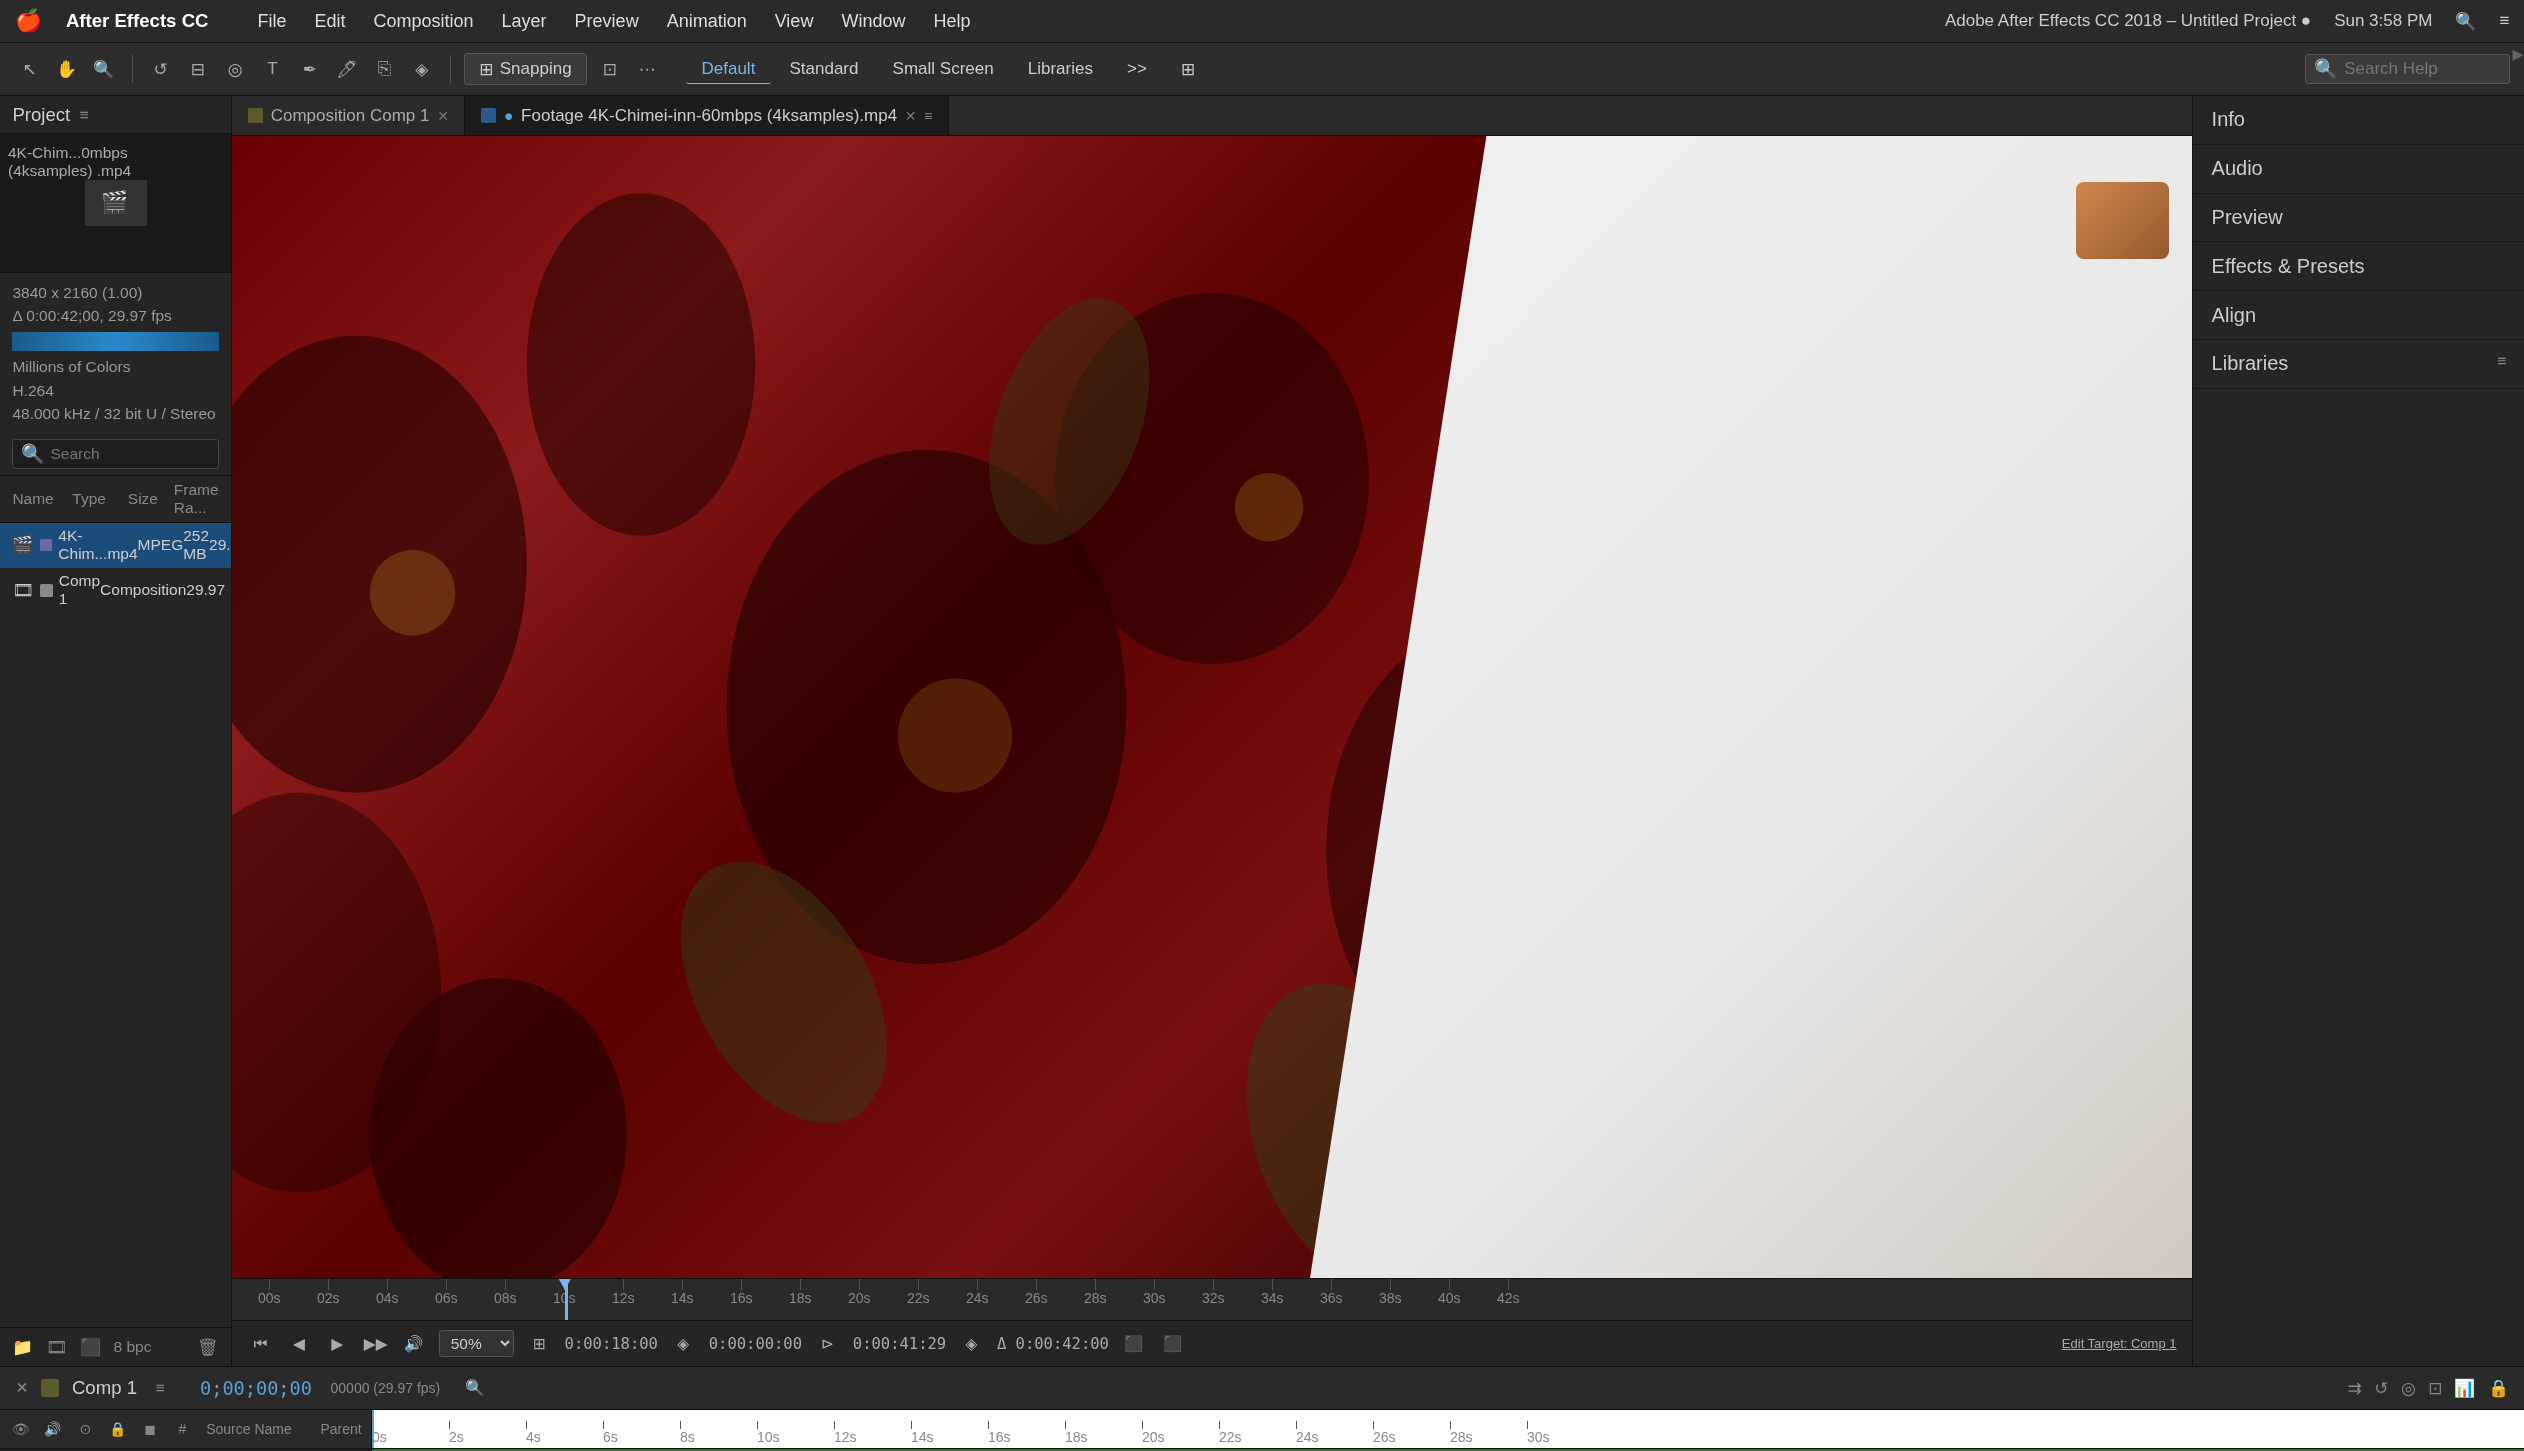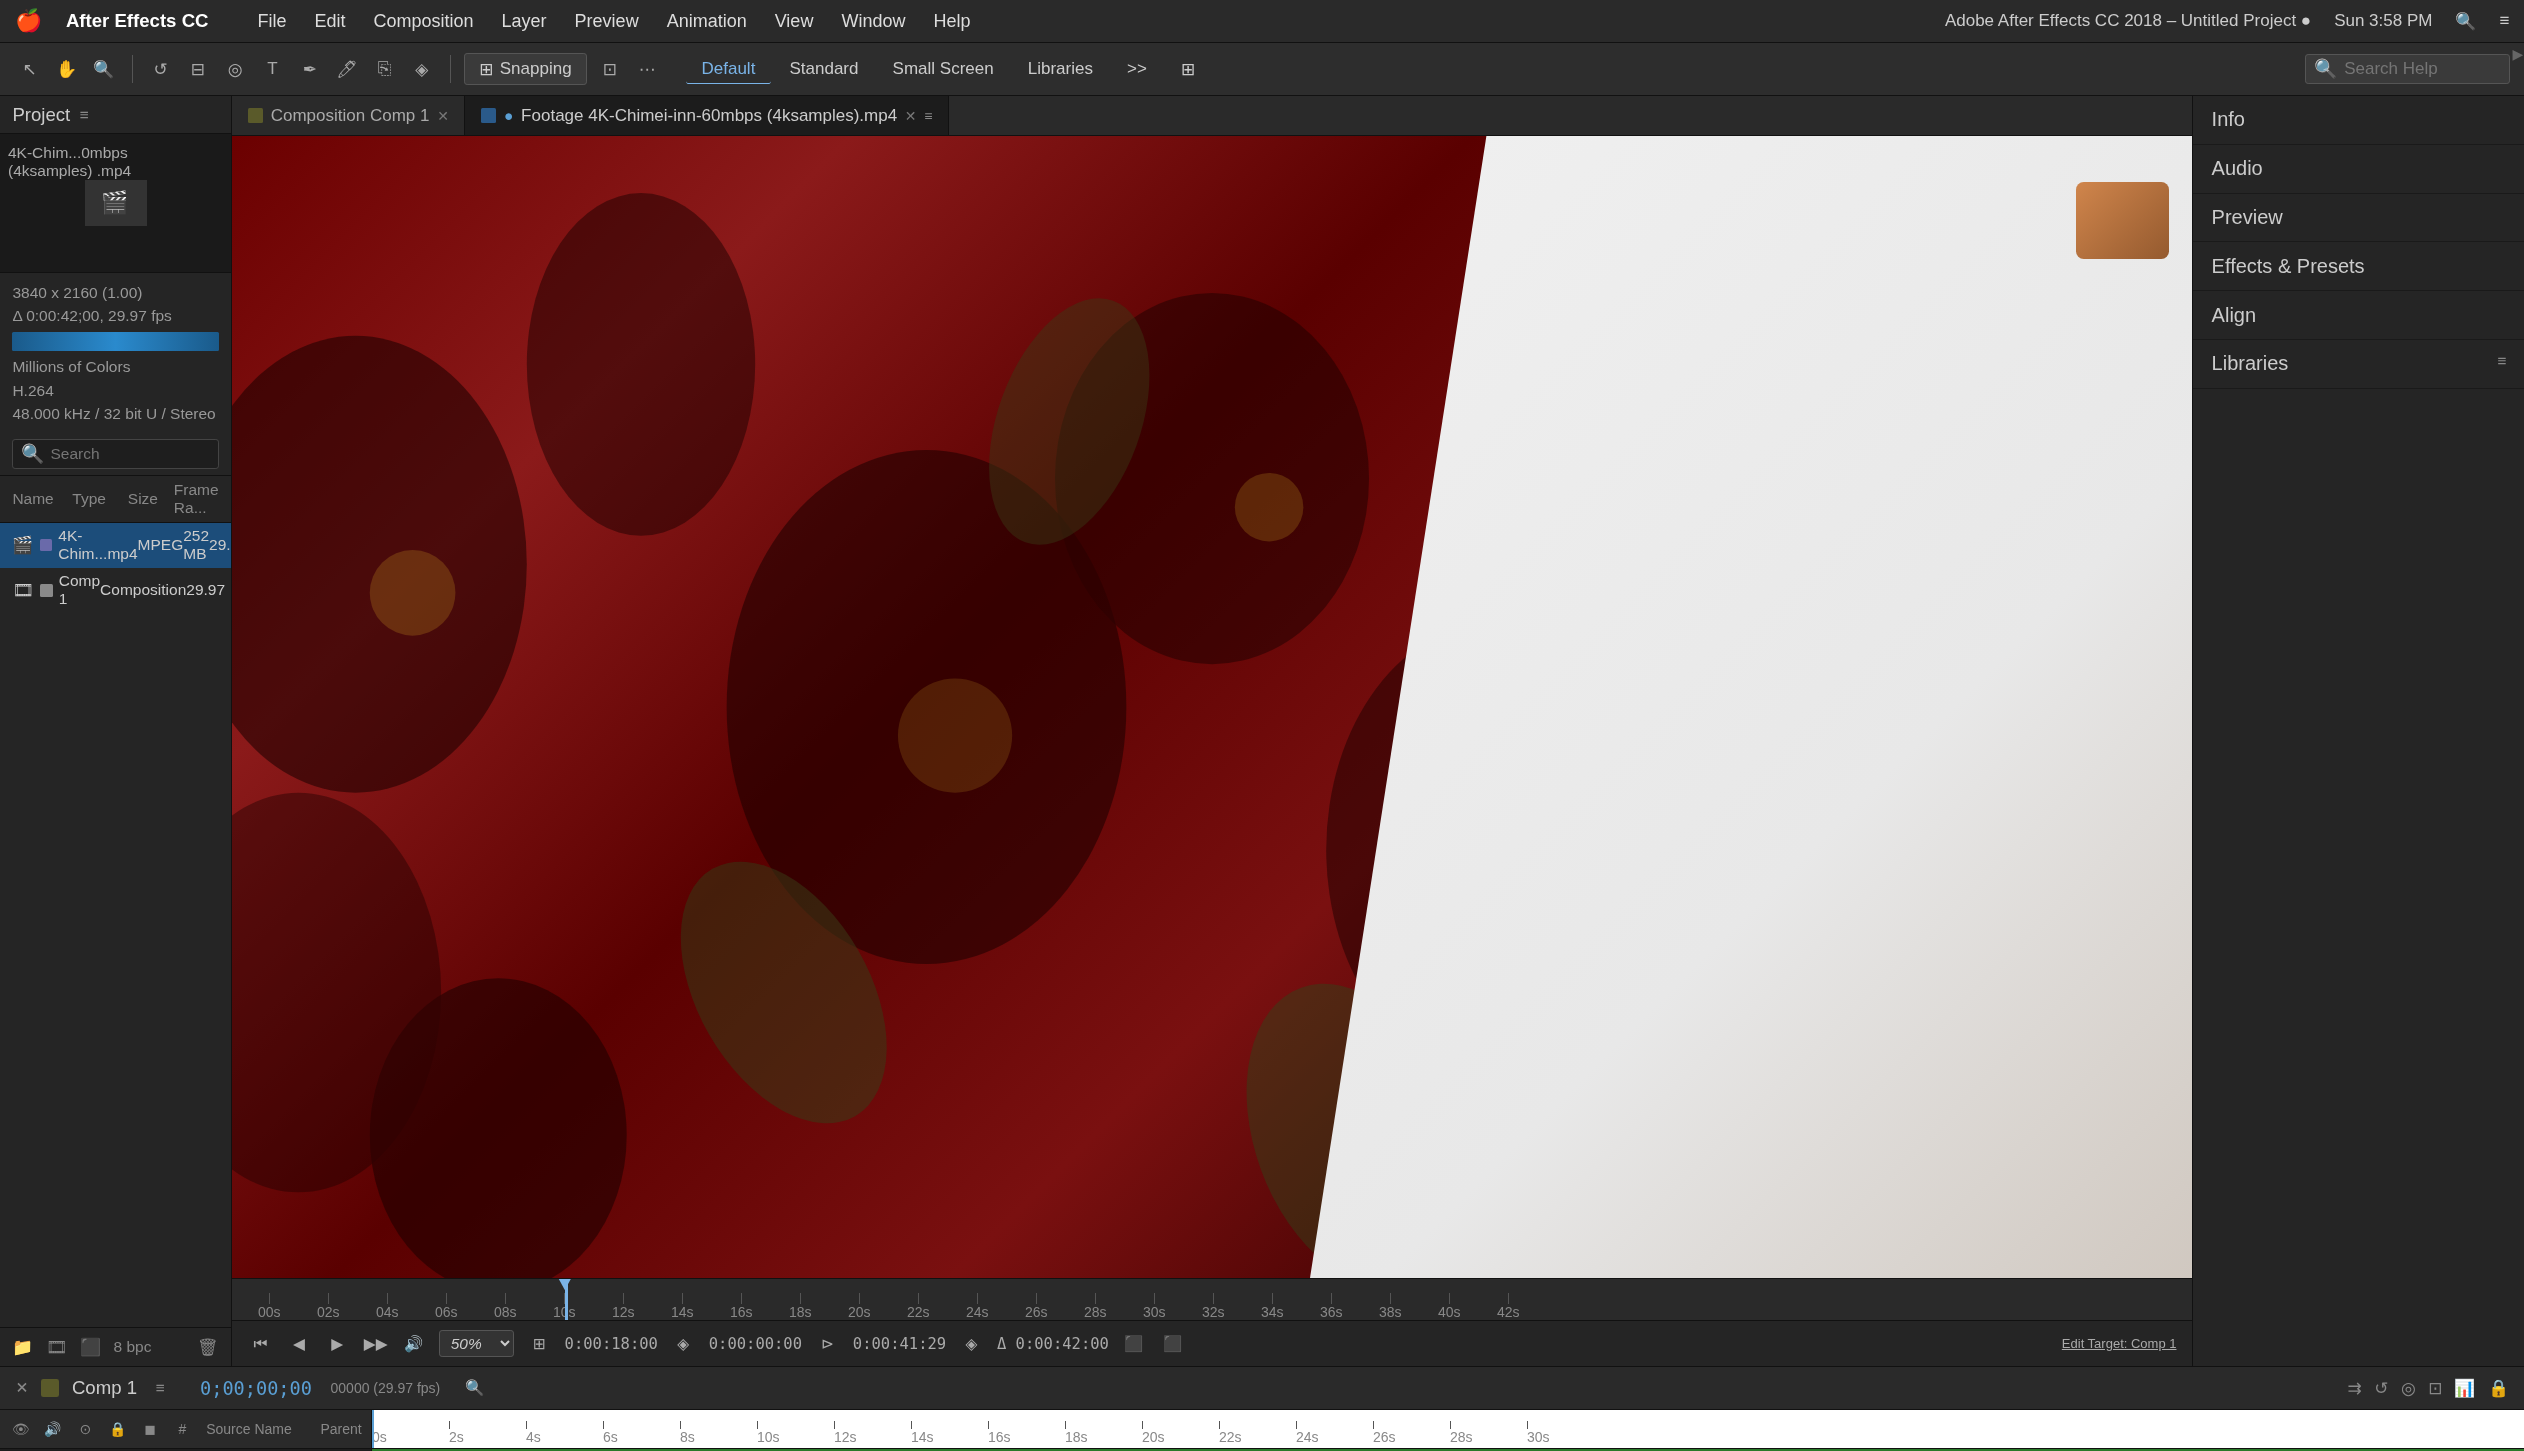--- a/index.html
+++ b/index.html
@@ -345,21 +345,20 @@
       font-size: 15.5px;
       cursor: pointer;
     }
     .zoom-select {
       background: #333;
       border: 0.8px solid #555;
       border-radius: 3.1px;
       color: #ccc;
       font-size: 15.5px;
       padding: 3.1px 6.2px;
-      font-style: italic;
     }
     .timecode {
       font-size: 15.5px;
       color: #aaa;
       font-family: monospace;
     }
     .edit-target {
       margin-left: auto;
       font-size: 13px;
       color: #aaa;
@@ -371,21 +370,21 @@
       height: 42px;
       background: #2a2a2a;
       border-top: 0.8px solid #111;
       display: flex;
       align-items: center;
       overflow: hidden;
       position: relative;
     }
     .ruler-marks {
       display: flex;
-      align-items: flex-end;
+      align-items: flex-start;
       height: 100%;
       padding-left: 7.7px;
       gap: 0;
     }
     .ruler-mark {
       display: flex;
       flex-direction: column;
       align-items: center;
       font-size: 14px;
       color: #888;

